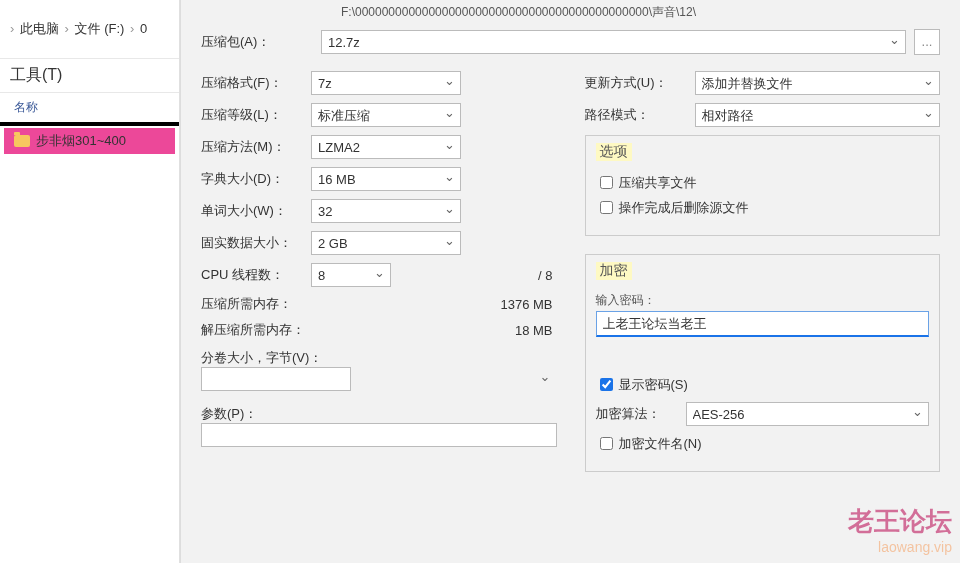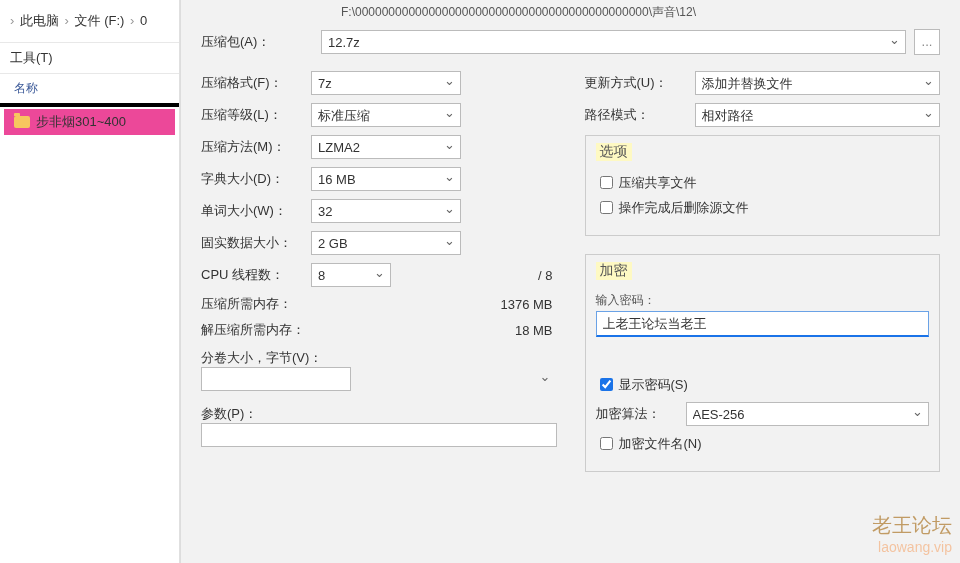--- a/index.html
+++ b/index.html
@@ -1,20 +1,20 @@
 <!DOCTYPE html>
 <html><head>
 <meta charset="utf-8">
 <style>
 *{box-sizing:border-box;font-family:"Microsoft YaHei",Arial,sans-serif;font-size:13px;color:#333}
 body{margin:0;background:#f0f0f0;width:960px;height:563px;overflow:hidden;position:relative}
 .explorer{position:absolute;left:0;top:0;width:180px;height:100%;background:#fff;border-right:1px solid #e0e0e0}
-.breadcrumb{padding:12px 8px;border-bottom:1px solid #e8e8e8}
+.breadcrumb{padding:20px 8px;border-bottom:1px solid #e8e8e8}
 .bc-sep{color:#999;margin:0 2px}
-.tools{padding:6px 10px;border-bottom:1px solid #e8e8e8;font-size:13px}
+.tools{padding:6px 10px;border-bottom:1px solid #e8e8e8;font-size:16px}
 .name-hdr{padding:6px 14px;color:#3b5998;font-size:12px;border-bottom:4px solid #000000}
 .folder-row{display:flex;align-items:center;padding:4px 10px;margin:2px 4px;background:#ec4899}
 .folder-ico{width:16px;height:12px;background:#f7c65f;border-radius:2px;margin-right:6px;position:relative}
 .folder-ico:before{content:"";position:absolute;top:-3px;left:0;width:6px;height:3px;background:#f7c65f;border-radius:1px 1px 0 0}
 .dialog{position:absolute;left:180px;top:0;right:0;bottom:0;background:#f2f2f2;border-left:1px solid #ddd;padding:0 20px}
 .row{display:flex;align-items:center;margin:8px 0}
 .lbl{width:120px}
 .top-path{font-size:12px;color:#555;word-break:break-all;margin:4px 0 2px 140px}
 .select,.input{background:#fff;border:1px solid #bbb;padding:3px 6px;height:24px}
 .select{appearance:none;background-image:none;position:relative}
@@ -30,21 +30,21 @@
 .col .select{width:150px}
 .readout{margin-left:auto;width:90px;text-align:right;padding-right:4px}
 .fieldset{border:1px solid #ccc;padding:8px 10px 12px;margin-top:6px}
 .legend{font-size:14px;color:#555;margin:-16px 0 6px 0;background:#fef9c3;display:inline-block;padding:0 4px}
 .chk{display:flex;align-items:center;margin:6px 0}
 .chk input{margin-right:6px}
 .pw-input{width:100%;border:1px solid #6aa2e6;border-bottom:2px solid #1a73e8;padding:3px 6px;height:26px;background:#fff}
 .small-lbl{font-size:12px;color:#555;margin:6px 0 2px}
 .full-sel{width:100%}
 .watermark{position:absolute;right:8px;bottom:8px;text-align:right;pointer-events:none}
-.wm1{color:#a16207;font-size:20px;font-weight:normal;opacity:.6}
+.wm1{color:#be185d;font-size:26px;font-weight:bold;opacity:.6}
 .wm2{color:#f5a56b;font-size:14px;opacity:.6}
 </style>
 </head>
 <body>
 
 <div class="explorer">
   <div class="breadcrumb">
     <span class="bc-sep">›</span>
     <span>此电脑</span>
     <span class="bc-sep">›</span>

